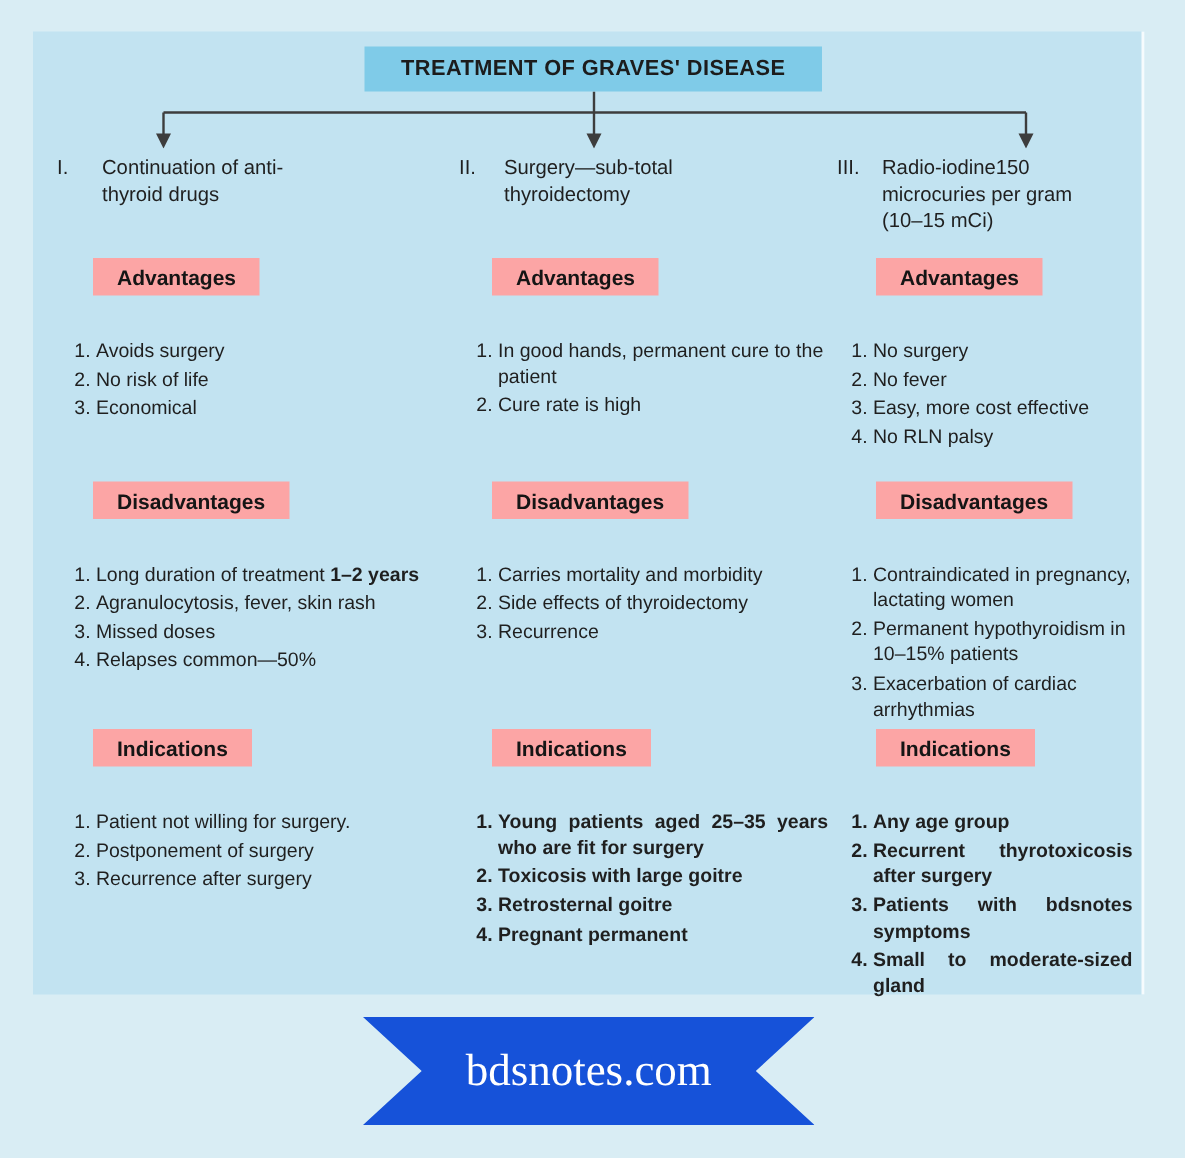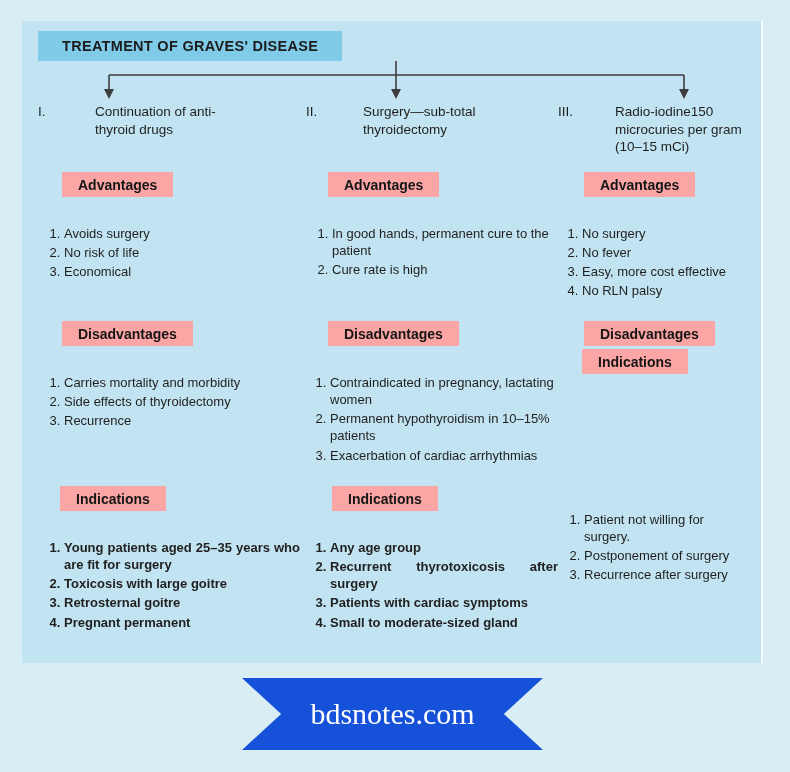--- a/index.html
+++ b/index.html
@@ -12,39 +12,39 @@
     overflow: hidden;
   }
   .panel {
     position: absolute;
     left: 22px; top: 21px;
     width: 741px; height: 642px;
     background: #c2e3f1;
     border-right: 2px solid #f6fbfd;
     padding: 10px 8px 0 16px;
   }
-  .title-row { text-align: left; }
+  .title-row { text-align: center; }
   .title-box {
     display: inline-block;
     background: #7fcbe8;
     font-weight: bold;
     font-size: 14.5px;
     letter-spacing: 0.3px;
     padding: 7px 24px;
     color: #1c1c1c;
   }
   .connector { display: block; width: 717px; height: 38px; }
   .cols {
     display: grid;
     grid-template-columns: 268px 252px 197px;
     grid-template-rows: 73px 28px 121px 28px 137px 28px auto;
   }
   .opt { display: flex; font-size: 13.5px; line-height: 1.3; padding-top: 4px; }
   .opt .numeral { width: 30px; flex: 0 0 30px; }
-  .opt-label { display: block; margin-left: 27px; }
+  .opt-label { display: block; }
   .c1 .opt-label { max-width: 128px; }
   .c2 .opt-label { max-width: 138px; }
   .c3 .opt-label { max-width: 150px; }
   .sec-header-cell { }
   .sec-header {
     display: inline-block;
     background: #fca5a5;
     font-weight: bold;
     font-size: 14px;
     padding: 5px 16px 4px 16px;
@@ -154,20 +154,28 @@
     <div class="sec-header-cell c1">
       <span class="sec-header">Disadvantages</span>
     </div>
     <div class="sec-header-cell c2">
       <span class="sec-header">Disadvantages</span>
     </div>
     <div class="sec-header-cell c3">
       <span class="sec-header">Disadvantages</span>
     </div>
 
+    <div class="c1">
+      <ol class="items">
+        <li>Long duration of treatment <b>1–2 years</b></li>
+        <li>Agranulocytosis, fever, skin rash</li>
+        <li>Missed doses</li>
+        <li>Relapses common—50%</li>
+      </ol>
+    </div>
     <div class="c2">
       <ol class="items">
         <li>Carries mortality and morbidity</li>
         <li>Side effects of thyroidectomy</li>
         <li>Recurrence</li>
       </ol>
     </div>
     <div class="c3">
       <ol class="items">
         <li>Contraindicated in pregnancy, lactating women</li>
@@ -198,21 +206,21 @@
         <li>Young patients aged 25–35 years who are fit for surgery</li>
         <li>Toxicosis with large goitre</li>
         <li>Retrosternal goitre</li>
         <li>Pregnant permanent</li>
       </ol>
     </div>
     <div class="c3">
       <ol class="items justify">
         <li>Any age group</li>
         <li>Recurrent thyrotoxicosis after surgery</li>
-        <li>Patients with cardiac symptoms</li>
+        <li>Patients with bdsnotes symptoms</li>
         <li>Small to moderate-sized gland</li>
       </ol>
     </div>
 
   </div>
 </div>
 
 <div class="ribbon">
   <span class="ribbon-text">bdsnotes.com</span>
 </div>

